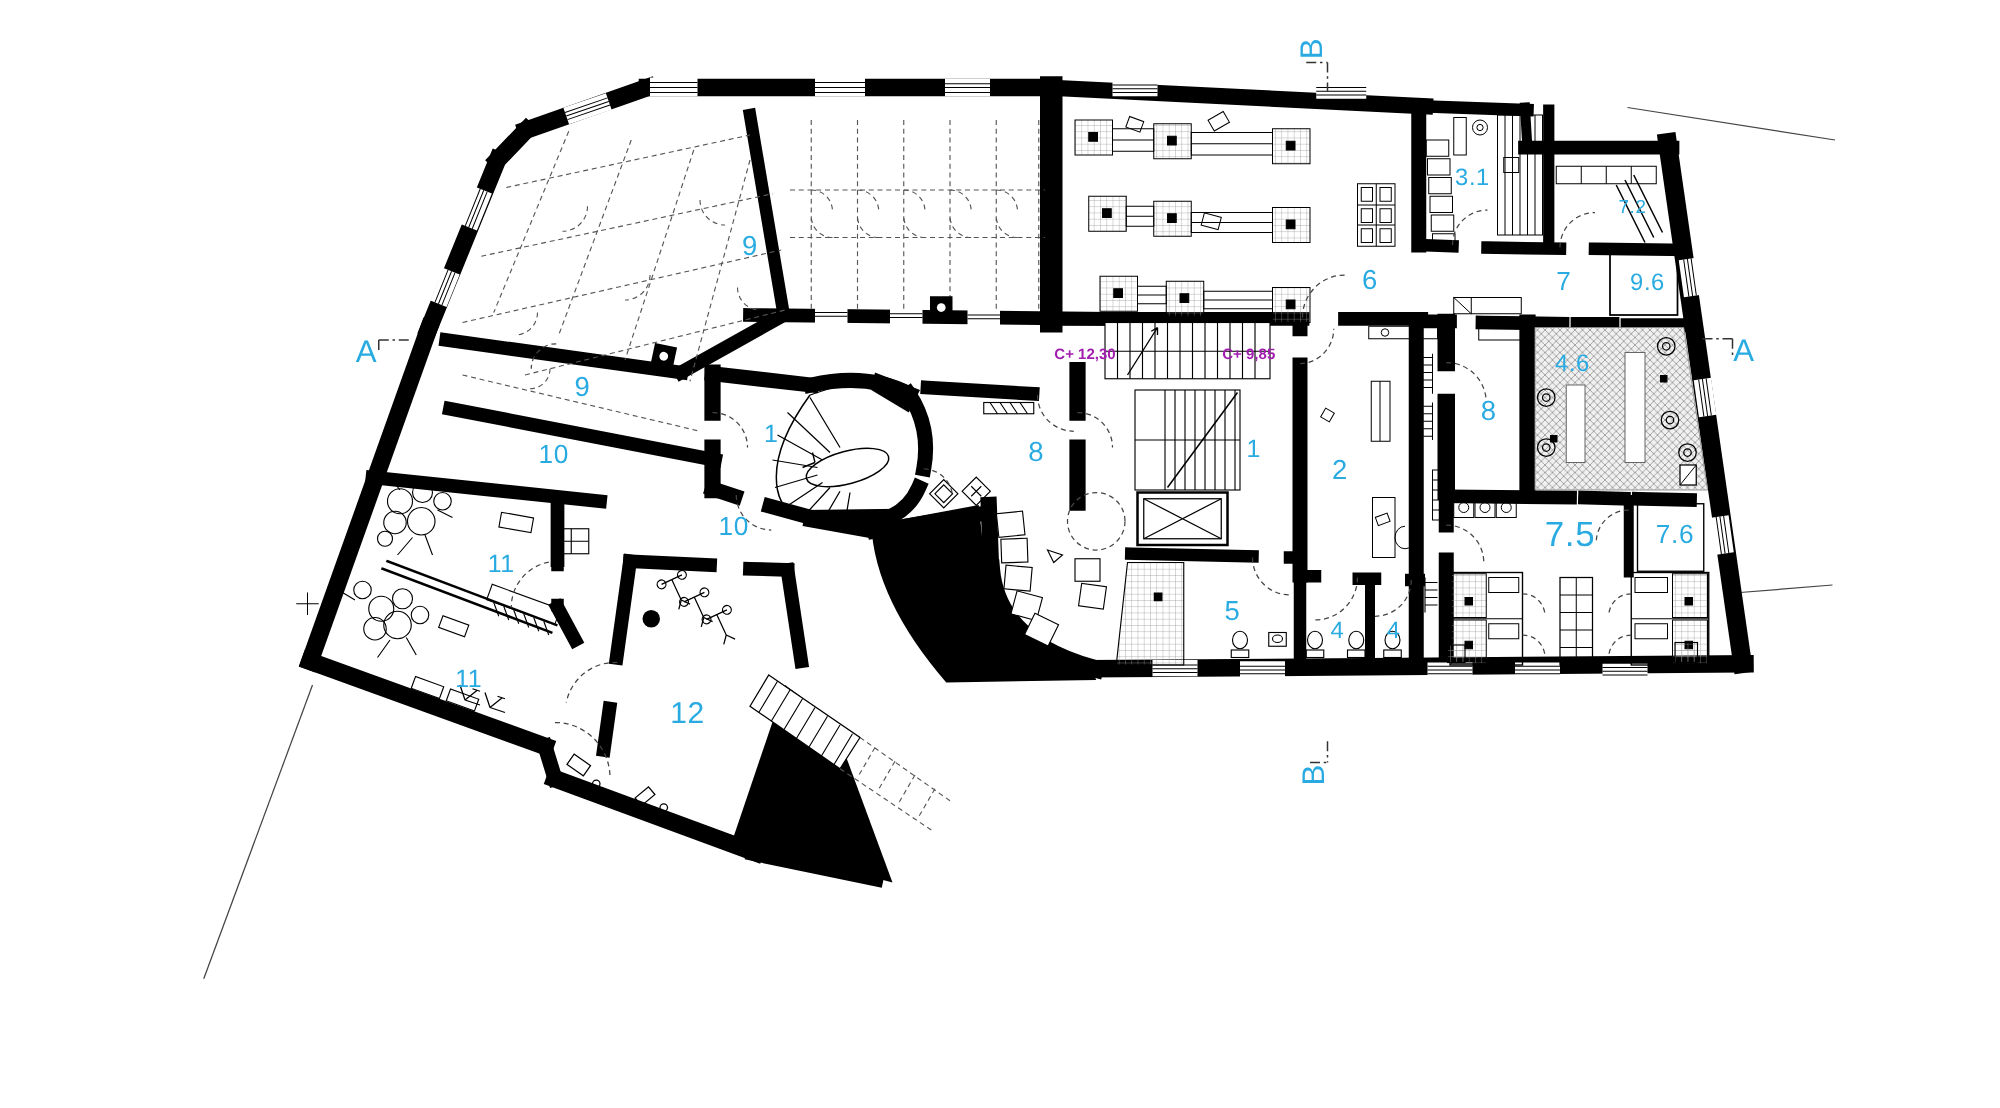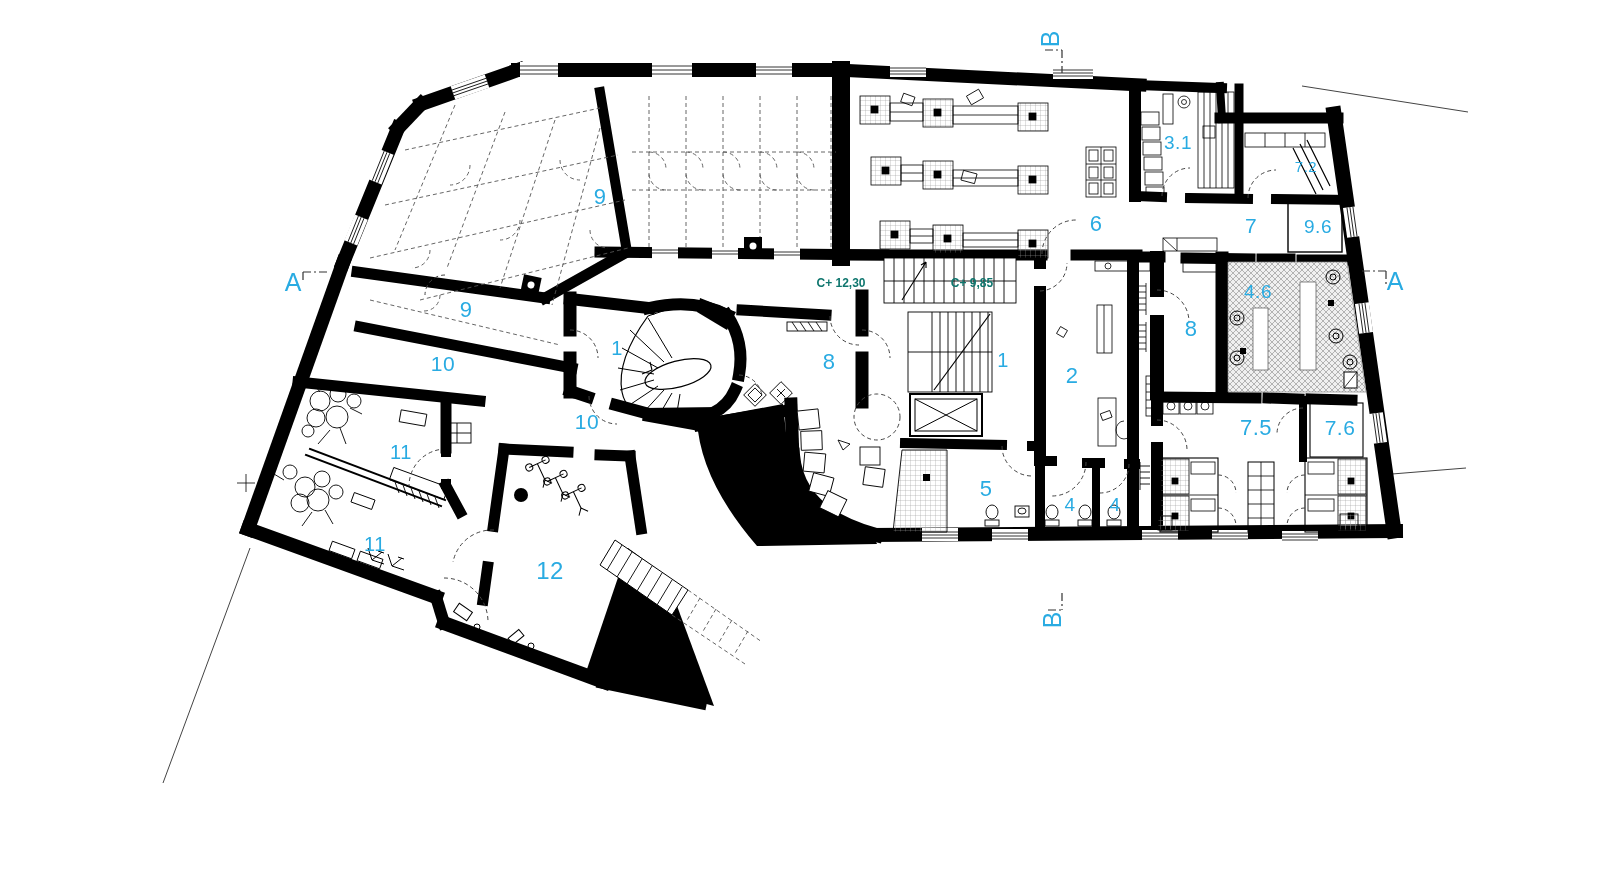--- a/index.html
+++ b/index.html
@@ -1,22 +1,22 @@
 <!DOCTYPE html>
 <html><head>
 <meta charset="utf-8">
 <style>
   html,body{margin:0;padding:0;background:#fff;}
   .plan{position:relative;width:1600px;height:886px;background:#fff;overflow:hidden;
         font-family:"Liberation Sans",sans-serif;}
   .plan svg{position:absolute;left:0;top:0;}
   .lbl{position:absolute;transform:translate(-50%,-50%);color:#29ABE2;
        font-family:"Liberation Sans",sans-serif;letter-spacing:0.5px;}
-  .lvl{position:absolute;transform:translate(-50%,-50%);color:#0f766e;font-weight:bold;
-       font-size:12px;font-family:"Liberation Sans",sans-serif;white-space:nowrap;}
+  .lvl{position:absolute;transform:translate(-50%,-50%);color:#a21caf;font-weight:bold;
+       font-size:12px;font-family:"Liberation Sans",sans-serif;white-space:nowrap;margin-left:27px;}
   .mark{position:absolute;transform:translate(-50%,-50%);color:#29ABE2;font-size:25px;
         font-family:"Liberation Sans",sans-serif;}
   .mark.rot{transform:translate(-50%,-50%) rotate(-90deg);}
 </style>
 </head>
 <body>
 
 <div class="plan">
 
 <svg width="1600" height="886" viewBox="0 0 1600 886">
@@ -579,21 +579,21 @@
 <div class="lbl" style="left:986px;top:489px;font-size:22px">5</div>
 <div class="lbl" style="left:1070px;top:505px;font-size:19px">4</div>
 <div class="lbl" style="left:1115px;top:505px;font-size:19px">4</div>
 <div class="lbl" style="left:1096px;top:224px;font-size:22px">6</div>
 <div class="lbl" style="left:1178px;top:143px;font-size:19px">3.1</div>
 <div class="lbl" style="left:1306px;top:166px;font-size:15px">7.2</div>
 <div class="lbl" style="left:1251px;top:226px;font-size:21px">7</div>
 <div class="lbl" style="left:1318px;top:227px;font-size:19px">9.6</div>
 <div class="lbl" style="left:1191px;top:329px;font-size:22px">8</div>
 <div class="lbl" style="left:1258px;top:292px;font-size:19px">4.6</div>
-<div class="lbl" style="left:1256px;top:428px;font-size:22px">7.5</div>
+<div class="lbl" style="left:1256px;top:428px;font-size:28px">7.5</div>
 <div class="lbl" style="left:1340px;top:428px;font-size:21px">7.6</div>
 
 <div class="lvl" style="left:841px;top:283px">C+ 12,30</div>
 <div class="lvl" style="left:972px;top:283px">C+ 9,85</div>
 
 <div class="mark" style="left:293px;top:282px">A</div>
 <div class="mark" style="left:1395px;top:281px">A</div>
 <div class="mark rot" style="left:1050px;top:39px">B</div>
 <div class="mark rot" style="left:1052px;top:620px">B</div>
 

